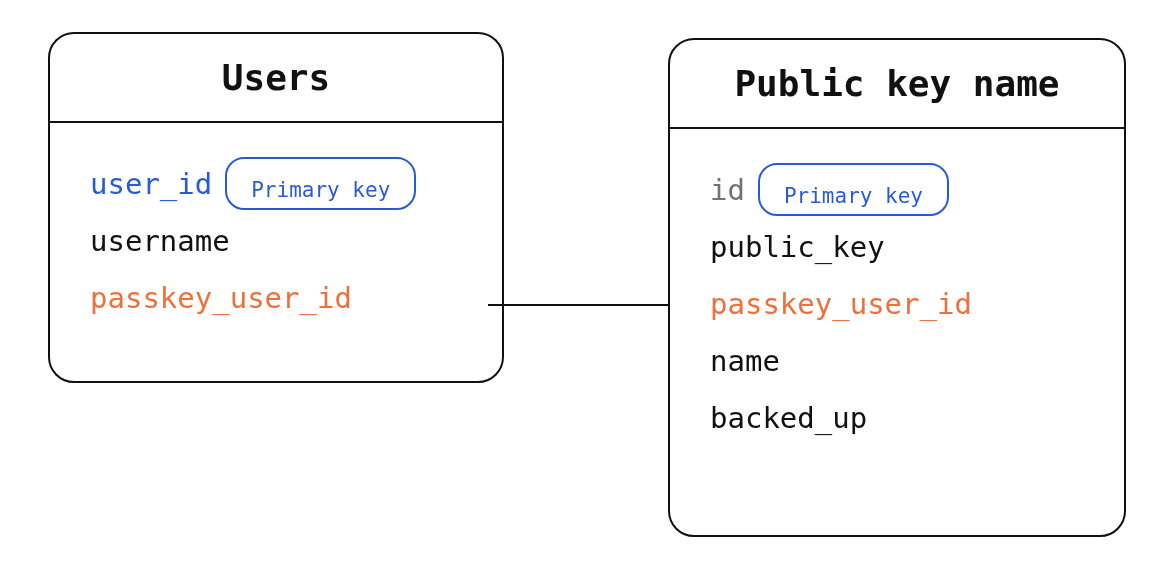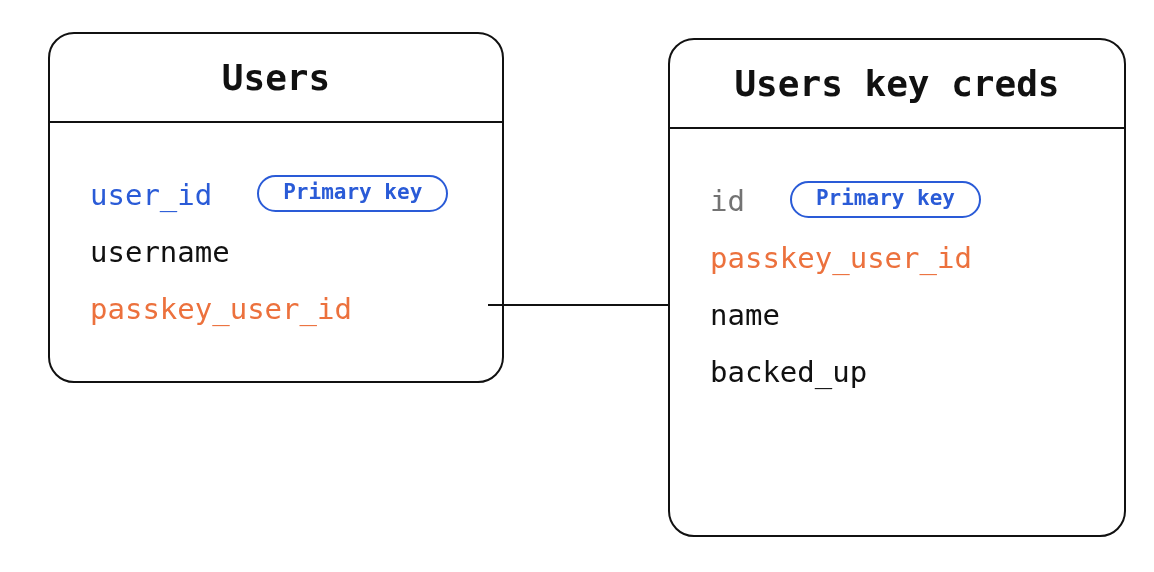--- a/index.html
+++ b/index.html
@@ -30,32 +30,32 @@
   .entity-title {
     font-size: 36px;
     font-weight: bold;
     color: var(--black, #111111);
     white-space: nowrap;
   }
   .entity-body { padding: 32px 0 0 40px; }
   .field-row {
     height: 57px;
     display: flex;
-    align-items: flex-end;
-    gap: 45px;
+    align-items: center;
+    gap: 13px;
     white-space: nowrap;
   }
   .field-name { font-size: 29px; color: var(--black, #111111); }
   .badge {
     font-size: 21px;
-    font-weight: bold;
+    font-weight: normal;
     color: var(--blue, #2a5bd7);
     border: 2px solid var(--blue, #2a5bd7);
     border-radius: 19px;
-    padding: 4px 24px 6px 24px;
+    padding: 20px 24px 6px 24px;
     line-height: 1.1;
   }
   .relation-line {
     position: absolute;
     left: 488px;
     top: 304px;
     width: 180px;
     height: 2px;
     background: var(--black, #111111);
   }
@@ -80,26 +80,29 @@
       <div class="field-row">
         <span class="field-name" style="color: rgb(236, 113, 61);">passkey_user_id</span>
       </div>
     </div>
   </div>
 
   <div class="relation-line"></div>
 
   <div class="entity entity-creds">
     <div class="entity-header">
-      <div class="entity-title">Users key creds</div>
+      <div class="entity-title">Public key name</div>
     </div>
     <div class="entity-body">
       <div class="field-row">
         <span class="field-name" style="color: #737373;">id</span>
         <span class="badge">Primary key</span>
+      </div>
+      <div class="field-row">
+        <span class="field-name" style="color: rgb(17, 17, 17);">public_key</span>
       </div>
       <div class="field-row">
         <span class="field-name" style="color: rgb(236, 113, 61);">passkey_user_id</span>
       </div>
       <div class="field-row">
         <span class="field-name" style="color: rgb(17, 17, 17);">name</span>
       </div>
       <div class="field-row">
         <span class="field-name" style="color: rgb(17, 17, 17);">backed_up</span>
       </div>

